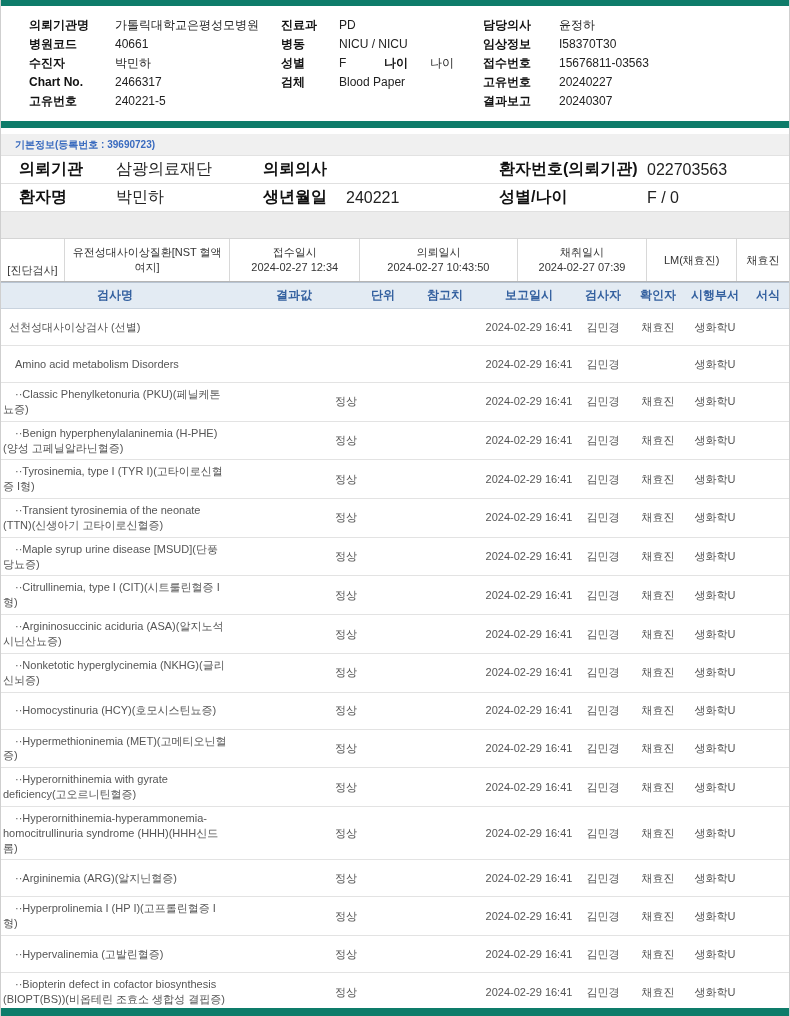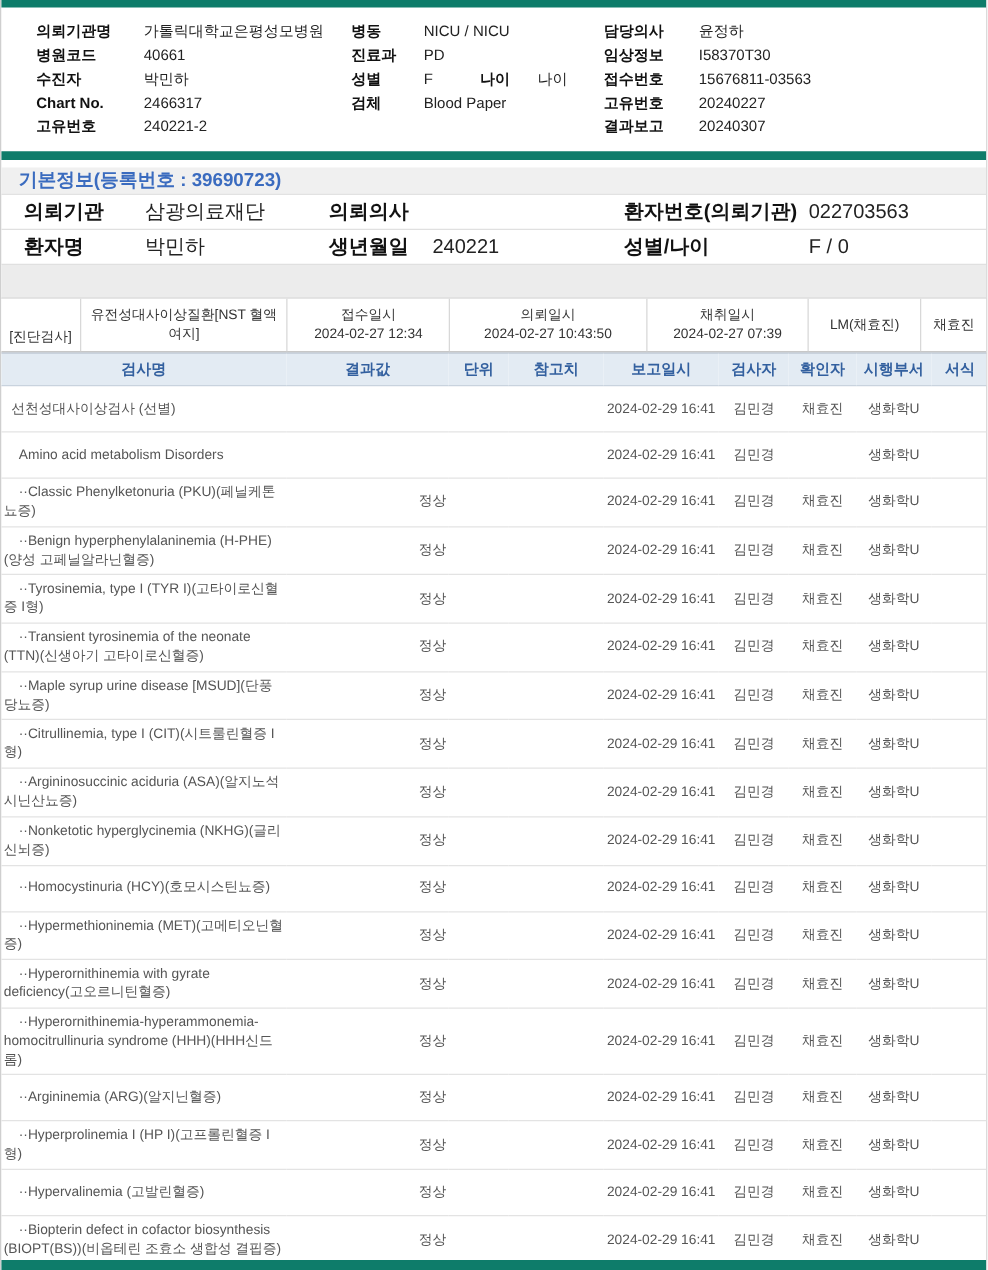--- a/index.html
+++ b/index.html
@@ -22,21 +22,21 @@
   .pi-col1 { width:252px; }
   .pi-col2 { width:202px; }
   .pi-col3 { width:300px; }
   .pi-row { display:flex; line-height:19px; font-size:12px; white-space:nowrap; }
   .pi-label { font-weight:bold; color:#111; flex:none; }
   .pi-value { color:#222; }
   .teal-divider { height:7px; background:#0e7c6a; margin-top:2px; }
   
   .section-header {
     margin-top:6px; height:22px; line-height:22px; background:#f0f0f0;
-    color:#3a6bbf; font-weight:bold; font-size:15px; padding-left:14px;
+    color:#3a6bbf; font-weight:bold; font-size:10px; padding-left:14px;
     border-bottom:1px solid #e2e2e2;
   }
   .basic-row {
     display:flex; align-items:center; height:28px; font-size:16px;
     border-bottom:1px solid #e0e0e0; padding-left:18px; white-space:nowrap;
   }
   .bi-label { font-weight:bold; color:#111; flex:none; }
   .bi-value { color:#222; flex:none; }
   
   .gray-gap { height:27px; background:#ececec; border-bottom:1px solid #d5d5d5; }
@@ -101,31 +101,31 @@
         <div class="pi-row">
           <span class="pi-label" style="width: 86px;">수진자</span>
           <span class="pi-value">박민하</span>
         </div>
         <div class="pi-row">
           <span class="pi-label" style="width: 86px;">Chart No.</span>
           <span class="pi-value">2466317</span>
         </div>
         <div class="pi-row">
           <span class="pi-label" style="width: 86px;">고유번호</span>
-          <span class="pi-value">240221-2</span>
+          <span class="pi-value">240221-5</span>
         </div>
       </div>
     <div class="pi-col pi-col2">
         <div class="pi-row">
+          <span class="pi-label" style="width: 58px;">진료과</span>
+          <span class="pi-value">PD</span>
+        </div>
+        <div class="pi-row">
           <span class="pi-label" style="width: 58px;">병동</span>
           <span class="pi-value">NICU / NICU</span>
-        </div>
-        <div class="pi-row">
-          <span class="pi-label" style="width: 58px;">진료과</span>
-          <span class="pi-value">PD</span>
         </div>
         <div class="pi-row">
           <span class="pi-label" style="width: 58px;">성별</span>
           <span class="pi-value" style="width: 45px;">F</span>
           <span class="pi-label" style="width: 46px;">나이</span>
           <span class="pi-value">나이</span>
         </div>
         <div class="pi-row">
           <span class="pi-label" style="width: 58px;">검체</span>
           <span class="pi-value">Blood Paper</span>

